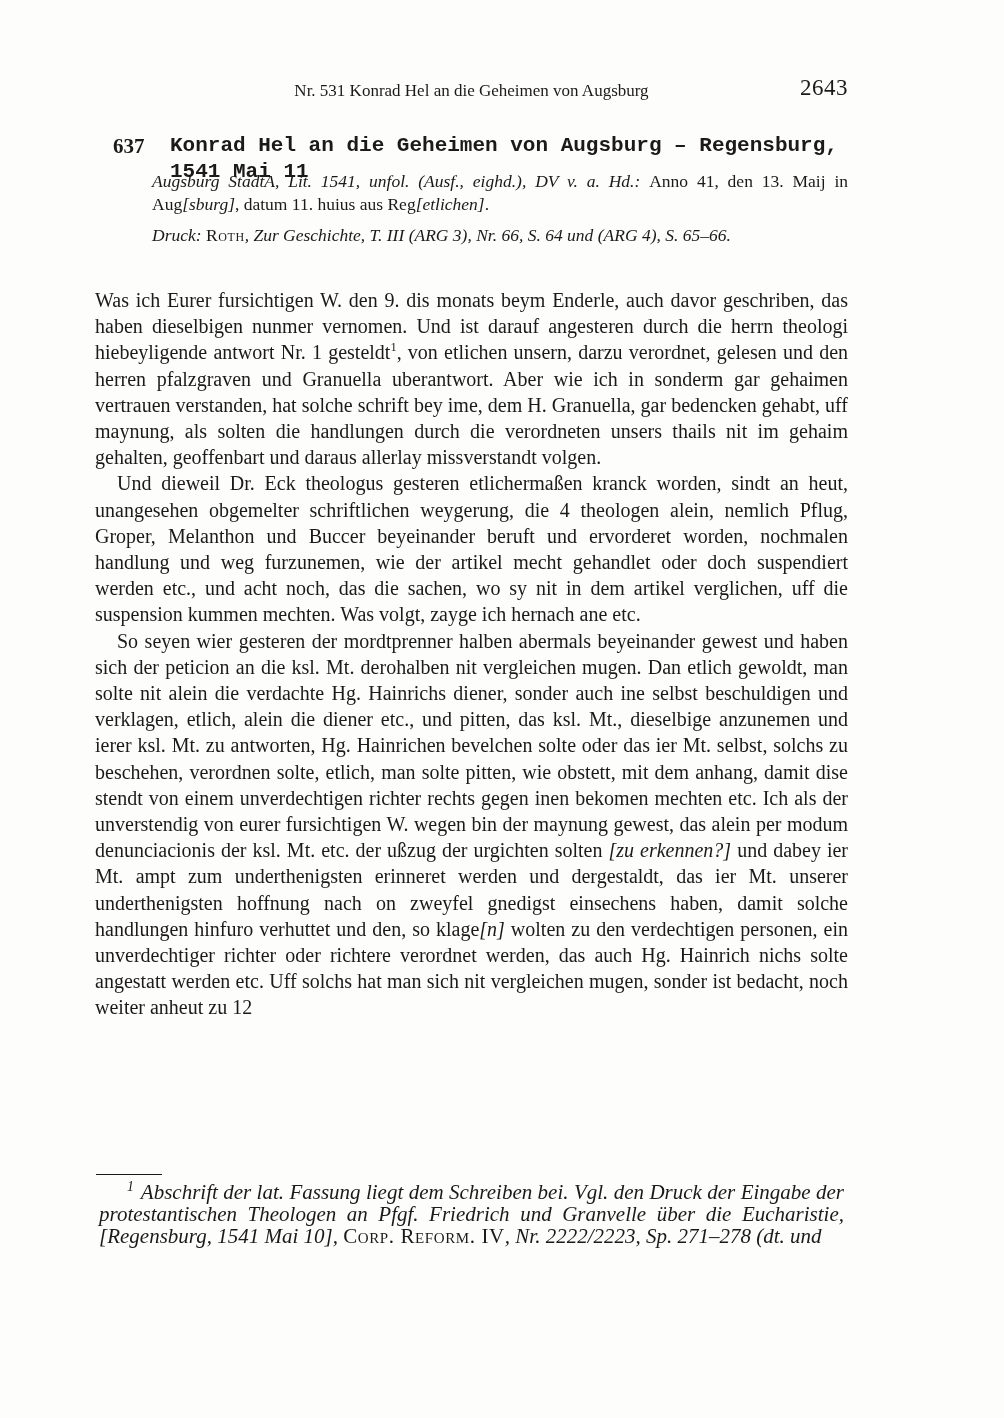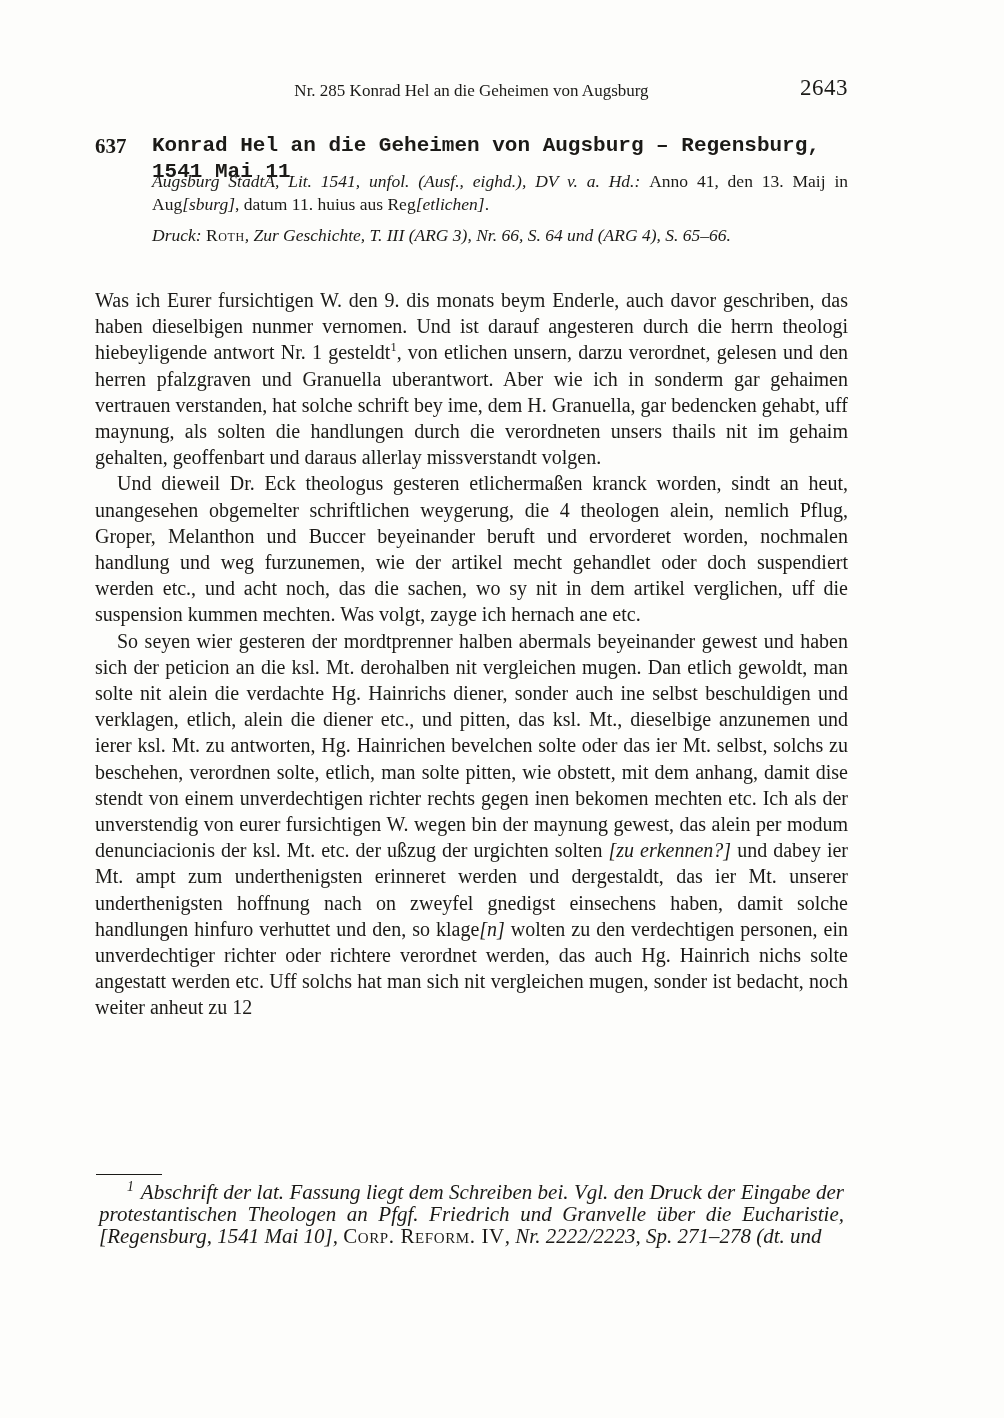--- a/index.html
+++ b/index.html
@@ -20,21 +20,21 @@
     position: absolute; right: 0; top: -3px;
     font-size: 23px; letter-spacing: 0.5px;
   }
 
   
   .doc-heading {
     position: absolute; left: 95px; top: 119px; width: 753px;
     font-size: 21px; font-weight: bold; line-height: 26px;
     display: flex;
   }
-  .doc-number { flex: 0 0 57px; }
+  .doc-number { flex: 0 0 57px; margin-left: 18px; }
   .doc-title { flex: 1; font-family: Liberation Mono, monospace; }
 
   
   .source-block {
     position: absolute; left: 152px; top: 170px; width: 696px;
     font-size: 17.5px; line-height: 22.5px; text-align: justify;
   }
   .source-par { margin: 0 0 9px 0; }
 
   .it { font-style: italic; }
@@ -61,21 +61,21 @@
   }
   .footnote .sc { font-style: normal; }
   sup.fnmark { font-size: 0.65em; vertical-align: super; line-height: 0; margin-right: 7px; }
 </style>
 </head>
 <body>
 
 <div class="page">
 
   <header class="running-header">
-    <span class="rh-title">Nr. 285 Konrad Hel an die Geheimen von Augsburg</span>
+    <span class="rh-title">Nr. 531 Konrad Hel an die Geheimen von Augsburg</span>
     <span class="rh-page">2643</span>
   </header>
 
   <h1 class="doc-heading">
     <span class="doc-number">637</span>
     <span class="doc-title">Konrad Hel an die Geheimen von Augsburg – Regensburg, 1541 Mai 11</span>
   </h1>
 
   <section class="source-block">
     <p class="source-par"><span class="it">Augsburg StadtA, Lit. 1541, unfol. (Ausf., eighd.), DV v. a. Hd.: </span><span class="rm">Anno 41, den 13. Maij in Aug</span><span class="it">[sburg]</span><span class="rm">, datum 11. huius aus Reg</span><span class="it">[etlichen]</span><span class="rm">.</span></p>

